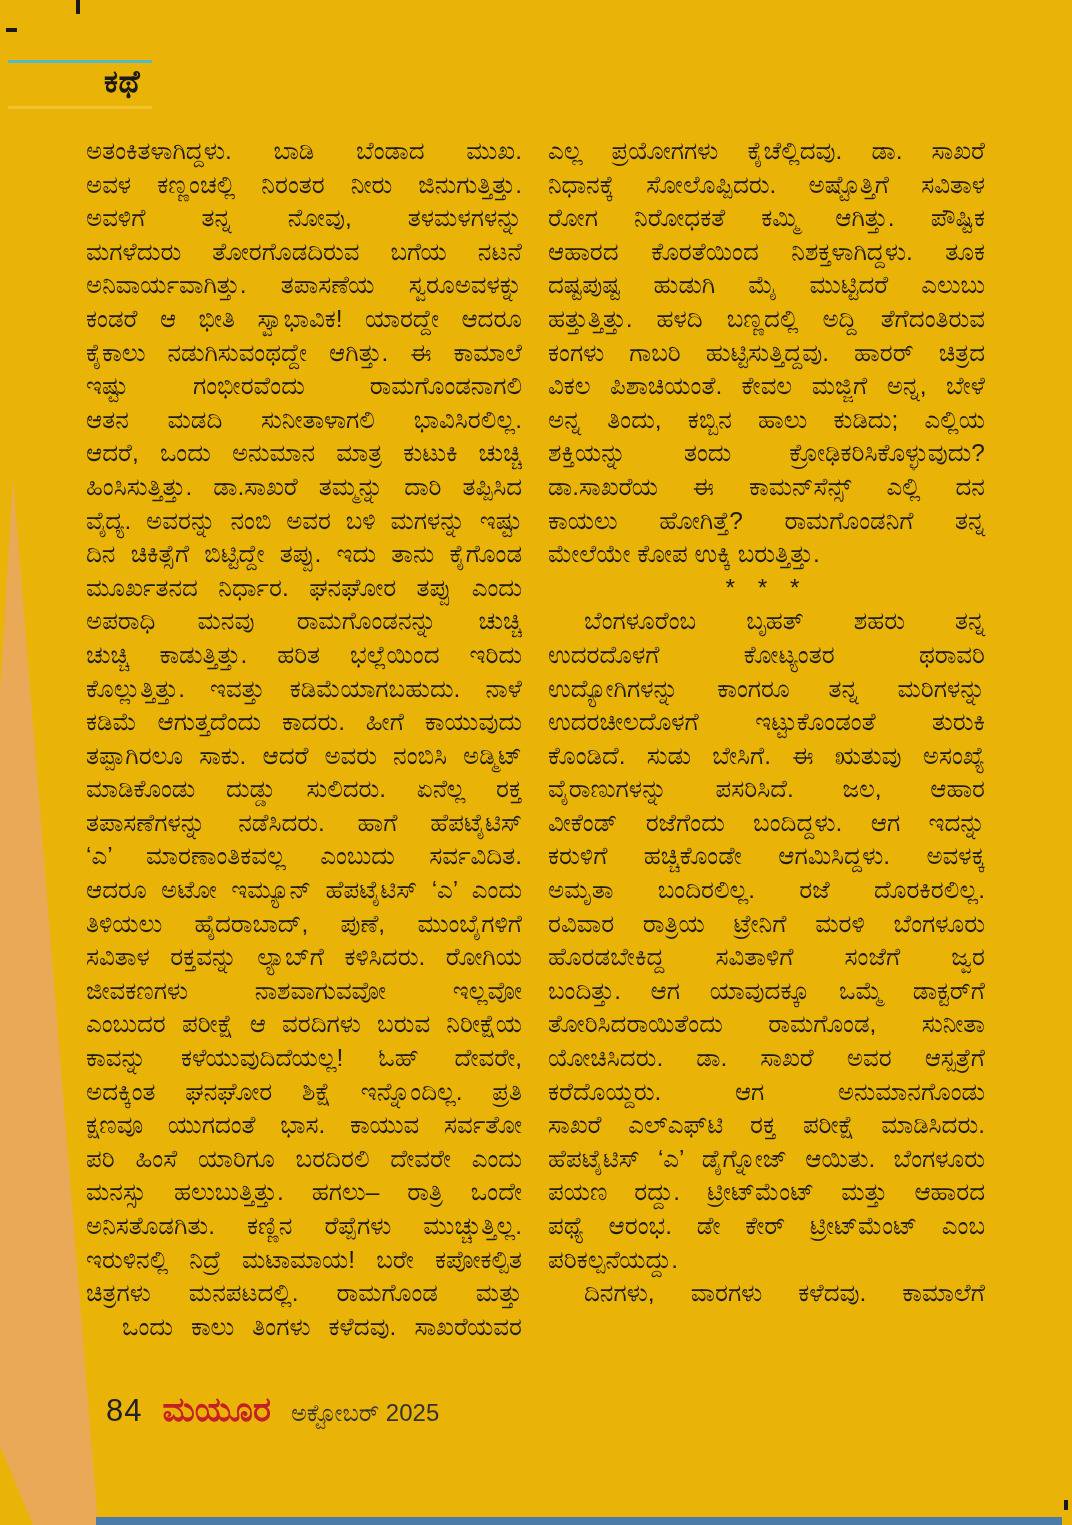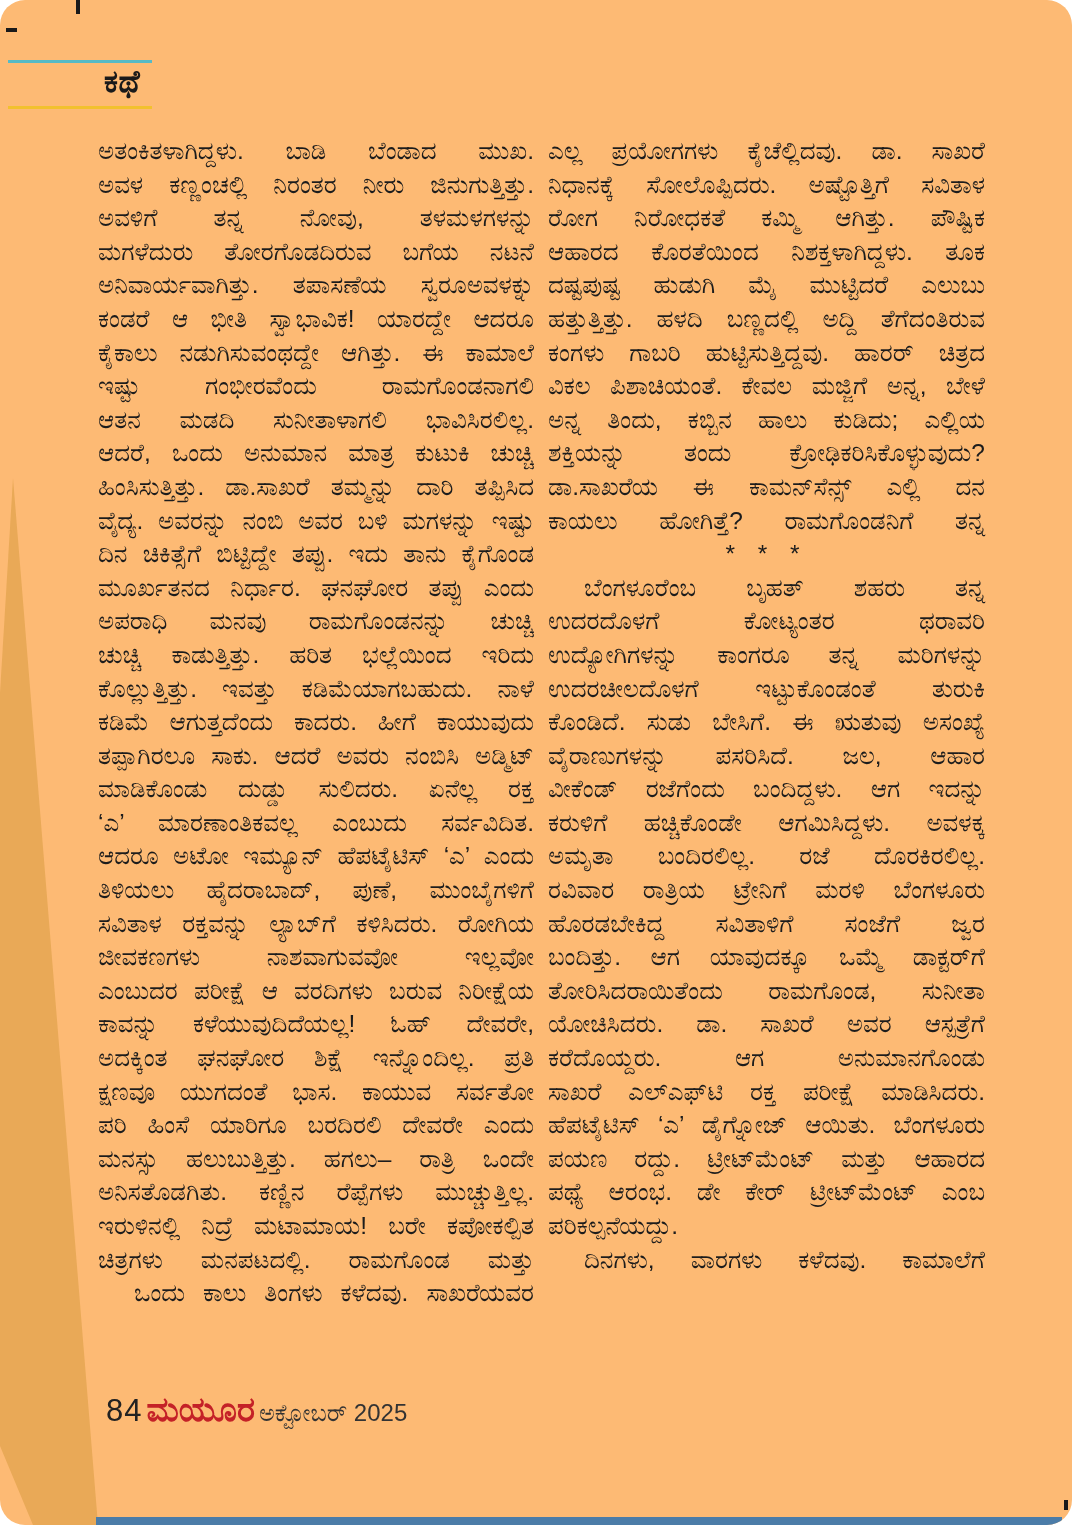--- a/index.html
+++ b/index.html
@@ -2,24 +2,23 @@
 <html style="--rule_top: #56bac6; --rule_bottom: #f2c12e; --wedge: #e9a957; --logo: #c42127; --bottom_bar: #4b7ca8; --text: #1c1c1c;"><head>
 <meta charset="utf-8">
 <style>
   * { margin:0; padding:0; box-sizing:border-box; }
   html,body { background:#ffffff; }
   body { font-family:"Liberation Sans", sans-serif; }
 
   .page {
     position:relative;
     width:1072px; height:1525px;
-    background:#fdba74;
+    background:#eab308;
     overflow:hidden;
     color:var(--text,#1c1c1c);
-    border-radius:25px;
   }
 
   
   .crop { position:absolute; background:#1a1a1a; }
   .crop.m1 { left:76px;  top:0;      width:4px;  height:14px; }
   .crop.m2 { left:6px;   top:28px;   width:11px; height:4px;  }
   .crop.m3 { left:6px;   top:1382px; width:11px; height:4px;  }
   .crop.m4 { left:78px;  top:1496px; width:4px;  height:24px; }
   .crop.m5 { left:1064px;top:1500px; width:4px;  height:10px; }
 
@@ -37,33 +36,33 @@
     font-size:31px; font-weight:bold; letter-spacing:0.5px;
     color:#1a1a1a;
   }
 
   
   .col {
     position:absolute; top:134px;
     font-size:24.5px; line-height:33.6px;
     color:var(--text,#1c1c1c);
   }
-  .col-left  { left:98px;  width:436px; }
+  .col-left  { left:86px;  width:436px; }
   .col-right { left:548px; width:437px; }
 
   .ln { height:33.6px; overflow:visible; }
   .ln.j { text-align:justify; text-align-last:justify; }
   .ln.l { text-align:left;    text-align-last:left; }
   .ln.c { text-align:center;  text-align-last:center; letter-spacing:8px; }
   .ln.ind { padding-left:36px; }
 
   
   .footer {
     position:absolute; left:106px; top:1390px;
-    display:flex; align-items:baseline; gap:4px;
+    display:flex; align-items:baseline; gap:20px;
     white-space:nowrap;
   }
   .page-number { font-size:31px; color:#222222; letter-spacing:1px; }
   .magazine-logo { font-size:34px; font-weight:bold; color:var(--logo,#c42127); }
   .issue-date { font-size:24px; color:#333333; }
 
   
   .orange-wedge {
     position:absolute; left:0; top:478px; width:110px; height:1047px;
     background:var(--wedge,#e9a957);
@@ -106,20 +105,21 @@
       <div class="ln j">ಹಿಂಸಿಸುತ್ತಿತ್ತು. ಡಾ.ಸಾಖರೆ ತಮ್ಮನ್ನು ದಾರಿ ತಪ್ಪಿಸಿದ</div>
       <div class="ln j">ವೈದ್ಯ. ಅವರನ್ನು ನಂಬಿ ಅವರ ಬಳಿ ಮಗಳನ್ನು ಇಷ್ಟು</div>
       <div class="ln j">ದಿನ ಚಿಕಿತ್ಸೆಗೆ ಬಿಟ್ಟಿದ್ದೇ ತಪ್ಪು. ಇದು ತಾನು ಕೈಗೊಂಡ</div>
       <div class="ln j">ಮೂರ್ಖತನದ ನಿರ್ಧಾರ. ಘನಘೋರ ತಪ್ಪು ಎಂದು</div>
       <div class="ln j">ಅಪರಾಧಿ ಮನವು ರಾಮಗೊಂಡನನ್ನು ಚುಚ್ಚಿ</div>
       <div class="ln j">ಚುಚ್ಚಿ ಕಾಡುತ್ತಿತ್ತು. ಹರಿತ ಭಲ್ಲೆಯಿಂದ ಇರಿದು</div>
       <div class="ln j">ಕೊಲ್ಲುತ್ತಿತ್ತು. ಇವತ್ತು ಕಡಿಮೆಯಾಗಬಹುದು. ನಾಳೆ</div>
       <div class="ln j">ಕಡಿಮೆ ಆಗುತ್ತದೆಂದು ಕಾದರು. ಹೀಗೆ ಕಾಯುವುದು</div>
       <div class="ln j">ತಪ್ಪಾಗಿರಲೂ ಸಾಕು. ಆದರೆ ಅವರು ನಂಬಿಸಿ ಅಡ್ಮಿಟ್</div>
       <div class="ln j">ಮಾಡಿಕೊಂಡು ದುಡ್ಡು ಸುಲಿದರು. ಏನೆಲ್ಲ ರಕ್ತ</div>
+      <div class="ln j">ತಪಾಸಣೆಗಳನ್ನು ನಡೆಸಿದರು. ಹಾಗೆ ಹೆಪಟೈಟಿಸ್</div>
       <div class="ln j">‘ಎ’ ಮಾರಣಾಂತಿಕವಲ್ಲ ಎಂಬುದು ಸರ್ವವಿದಿತ.</div>
       <div class="ln j">ಆದರೂ ಅಟೋ ಇಮ್ಯೂನ್ ಹೆಪಟೈಟಿಸ್ ‘ಎ’ ಎಂದು</div>
       <div class="ln j">ತಿಳಿಯಲು ಹೈದರಾಬಾದ್, ಪುಣೆ, ಮುಂಬೈಗಳಿಗೆ</div>
       <div class="ln j">ಸವಿತಾಳ ರಕ್ತವನ್ನು ಲ್ಯಾಬ್‌ಗೆ ಕಳಿಸಿದರು. ರೋಗಿಯ</div>
       <div class="ln j">ಜೀವಕಣಗಳು ನಾಶವಾಗುವವೋ ಇಲ್ಲವೋ</div>
       <div class="ln j">ಎಂಬುದರ ಪರೀಕ್ಷೆ ಆ ವರದಿಗಳು ಬರುವ ನಿರೀಕ್ಷೆಯ</div>
       <div class="ln j">ಕಾವನ್ನು ಕಳೆಯುವುದಿದೆಯಲ್ಲ! ಓಹ್ ದೇವರೇ,</div>
       <div class="ln j">ಅದಕ್ಕಿಂತ ಘನಘೋರ ಶಿಕ್ಷೆ ಇನ್ನೊಂದಿಲ್ಲ. ಪ್ರತಿ</div>
       <div class="ln j">ಕ್ಷಣವೂ ಯುಗದಂತೆ ಭಾಸ. ಕಾಯುವ ಸರ್ವತೋ</div>
       <div class="ln j">ಪರಿ ಹಿಂಸೆ ಯಾರಿಗೂ ಬರದಿರಲಿ ದೇವರೇ ಎಂದು</div>
@@ -135,20 +135,21 @@
       <div class="ln j">ರೋಗ ನಿರೋಧಕತೆ ಕಮ್ಮಿ ಆಗಿತ್ತು. ಪೌಷ್ಟಿಕ</div>
       <div class="ln j">ಆಹಾರದ ಕೊರತೆಯಿಂದ ನಿಶಕ್ತಳಾಗಿದ್ದಳು. ತೂಕ</div>
       <div class="ln j">ದಷ್ಟಪುಷ್ಟ ಹುಡುಗಿ ಮೈ ಮುಟ್ಟಿದರೆ ಎಲುಬು</div>
       <div class="ln j">ಹತ್ತುತ್ತಿತ್ತು. ಹಳದಿ ಬಣ್ಣದಲ್ಲಿ ಅದ್ದಿ ತೆಗೆದಂತಿರುವ</div>
       <div class="ln j">ಕಂಗಳು ಗಾಬರಿ ಹುಟ್ಟಿಸುತ್ತಿದ್ದವು. ಹಾರರ್ ಚಿತ್ರದ</div>
       <div class="ln j">ವಿಕಲ ಪಿಶಾಚಿಯಂತೆ. ಕೇವಲ ಮಜ್ಜಿಗೆ ಅನ್ನ, ಬೇಳೆ</div>
       <div class="ln j">ಅನ್ನ ತಿಂದು, ಕಬ್ಬಿನ ಹಾಲು ಕುಡಿದು; ಎಲ್ಲಿಯ</div>
       <div class="ln j">ಶಕ್ತಿಯನ್ನು ತಂದು ಕ್ರೋಢಿಕರಿಸಿಕೊಳ್ಳುವುದು?</div>
       <div class="ln j">ಡಾ.ಸಾಖರೆಯ ಈ ಕಾಮನ್‌ಸೆನ್ಸ್ ಎಲ್ಲಿ ದನ</div>
       <div class="ln j">ಕಾಯಲು ಹೋಗಿತ್ತೆ? ರಾಮಗೊಂಡನಿಗೆ ತನ್ನ</div>
+      <div class="ln l">ಮೇಲೆಯೇ ಕೋಪ ಉಕ್ಕಿ ಬರುತ್ತಿತ್ತು.</div>
       <div class="ln c">* * *</div>
       <div class="ln j ind">ಬೆಂಗಳೂರೆಂಬ ಬೃಹತ್ ಶಹರು ತನ್ನ</div>
       <div class="ln j">ಉದರದೊಳಗೆ ಕೋಟ್ಯಂತರ ಥರಾವರಿ</div>
       <div class="ln j">ಉದ್ಯೋಗಿಗಳನ್ನು ಕಾಂಗರೂ ತನ್ನ ಮರಿಗಳನ್ನು</div>
       <div class="ln j">ಉದರಚೀಲದೊಳಗೆ ಇಟ್ಟುಕೊಂಡಂತೆ ತುರುಕಿ</div>
       <div class="ln j">ಕೊಂಡಿದೆ. ಸುಡು ಬೇಸಿಗೆ. ಈ ಋತುವು ಅಸಂಖ್ಯೆ</div>
       <div class="ln j">ವೈರಾಣುಗಳನ್ನು ಪಸರಿಸಿದೆ. ಜಲ, ಆಹಾರ</div>
       <div class="ln j">ವೀಕೆಂಡ್ ರಜೆಗೆಂದು ಬಂದಿದ್ದಳು. ಆಗ ಇದನ್ನು</div>
       <div class="ln j">ಕರುಳಿಗೆ ಹಚ್ಚಿಕೊಂಡೇ ಆಗಮಿಸಿದ್ದಳು. ಅವಳಕ್ಕ</div>
       <div class="ln j">ಅಮೃತಾ ಬಂದಿರಲಿಲ್ಲ. ರಜೆ ದೊರಕಿರಲಿಲ್ಲ.</div>

